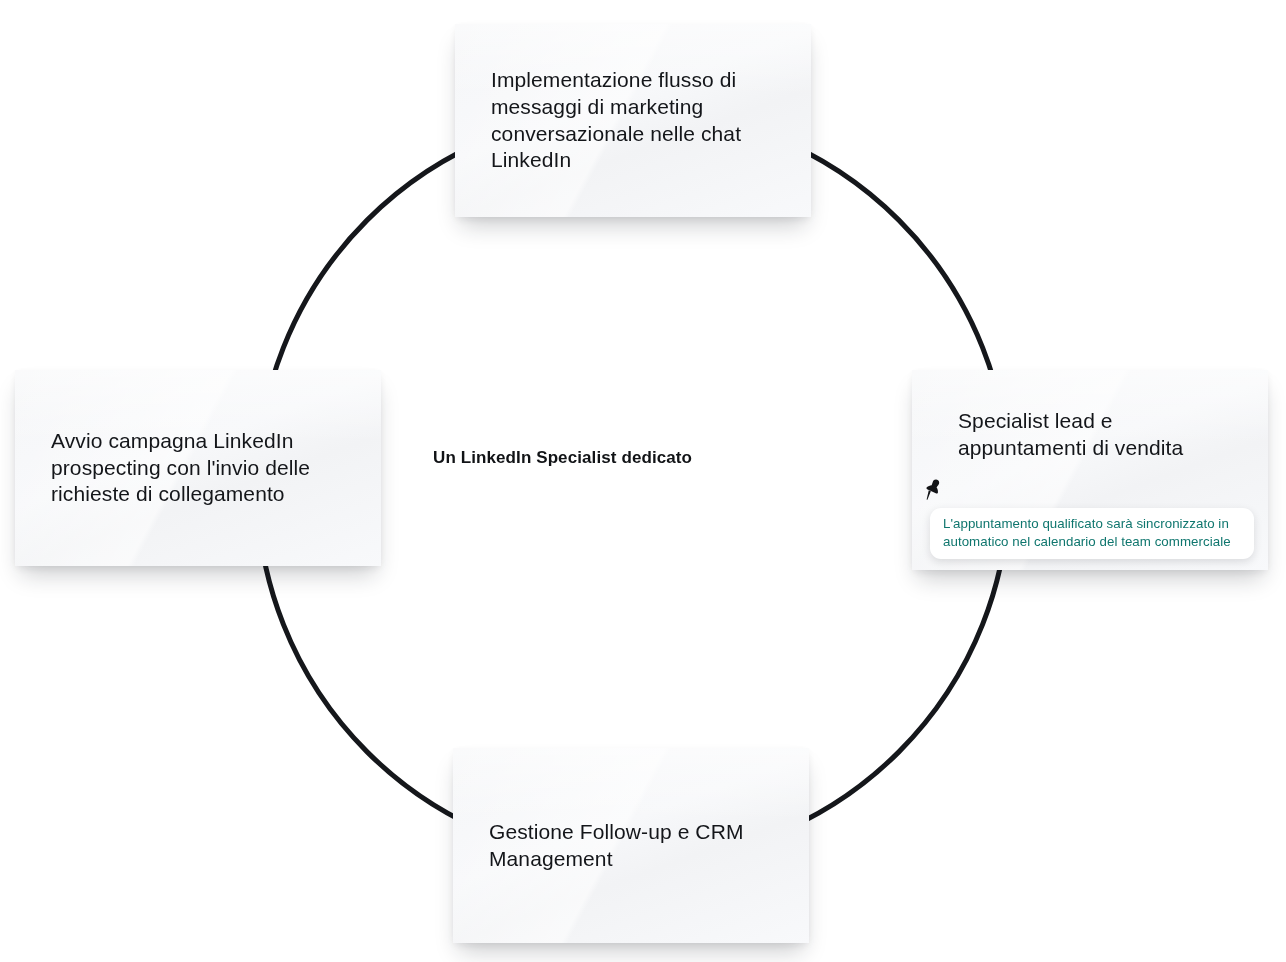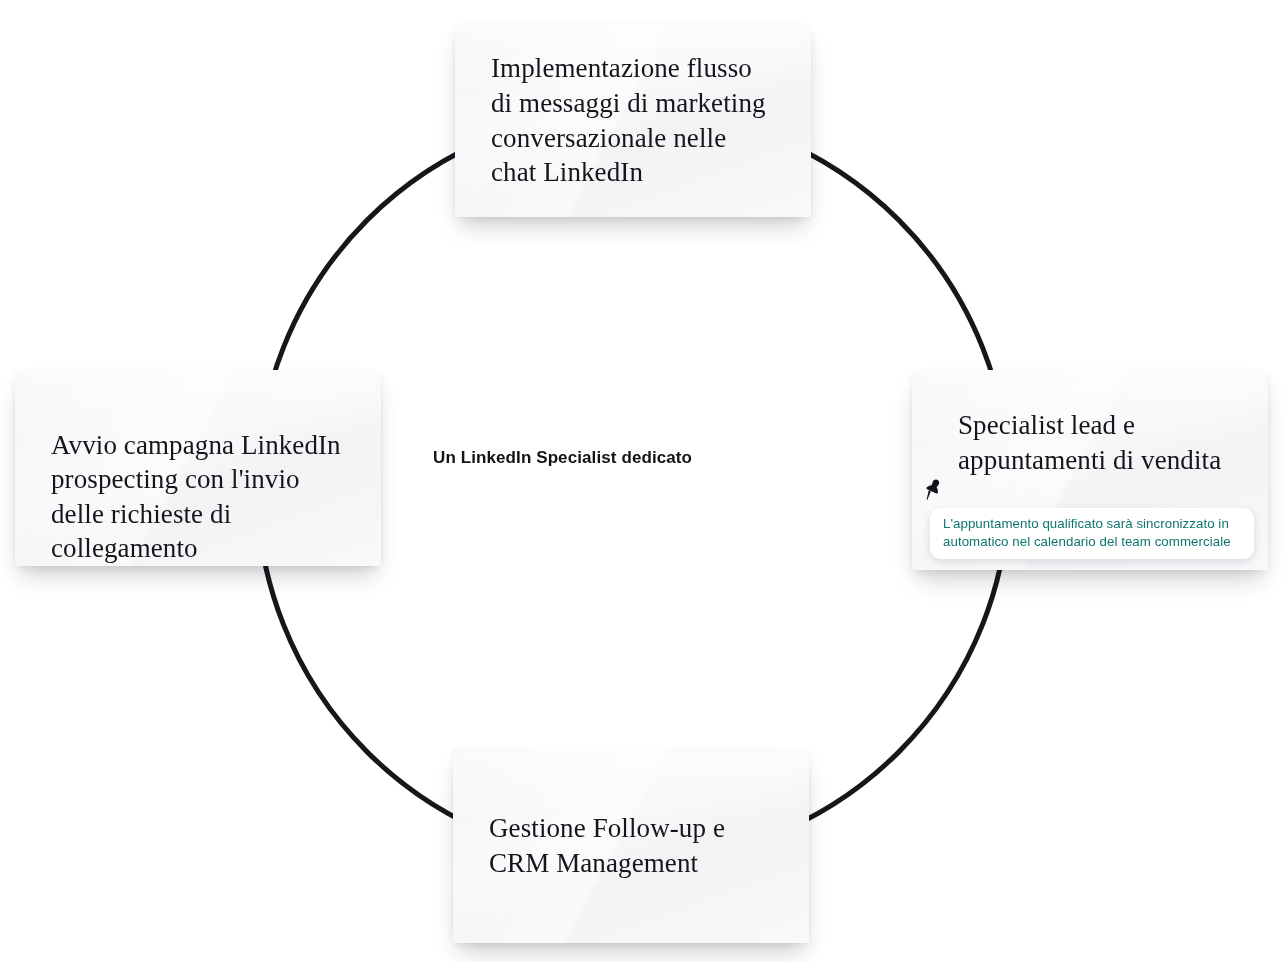--- a/index.html
+++ b/index.html
@@ -51,25 +51,24 @@
     position: absolute;
     left: 0; right: 0; top: 0;
     height: 38%;
     background: linear-gradient(180deg, rgba(255,255,255,0.55), rgba(255,255,255,0));
     pointer-events: none;
   }
   .card-text {
     position: relative;
     z-index: 2;
     color: #14161a;
-    font-size: 27px;
+    font-size: 21px;
     line-height: 1.28;
     letter-spacing: 0.1px;
     font-weight: 400;
-    font-family: Liberation Serif, serif;
   }
 
   #card-top {
     left: 455px; top: 24px;
     width: 356px; height: 193px;
     padding: 0 40px 0 36px;
   }
   #card-right {
     left: 912px; top: 370px;
     width: 356px; height: 200px;
@@ -80,21 +79,20 @@
   #card-bottom {
     left: 453px; top: 748px;
     width: 356px; height: 195px;
     padding: 0 40px 0 36px;
     align-items: center;
   }
   #card-left {
     left: 15px; top: 370px;
     width: 366px; height: 196px;
     padding: 0 30px 0 36px;
-    align-items: flex-end;
   }
 
   
   #center-caption {
     position: absolute;
     left: 433px;
     top: 446px;
     width: 400px;
     text-align: left;
     font-size: 17px;

